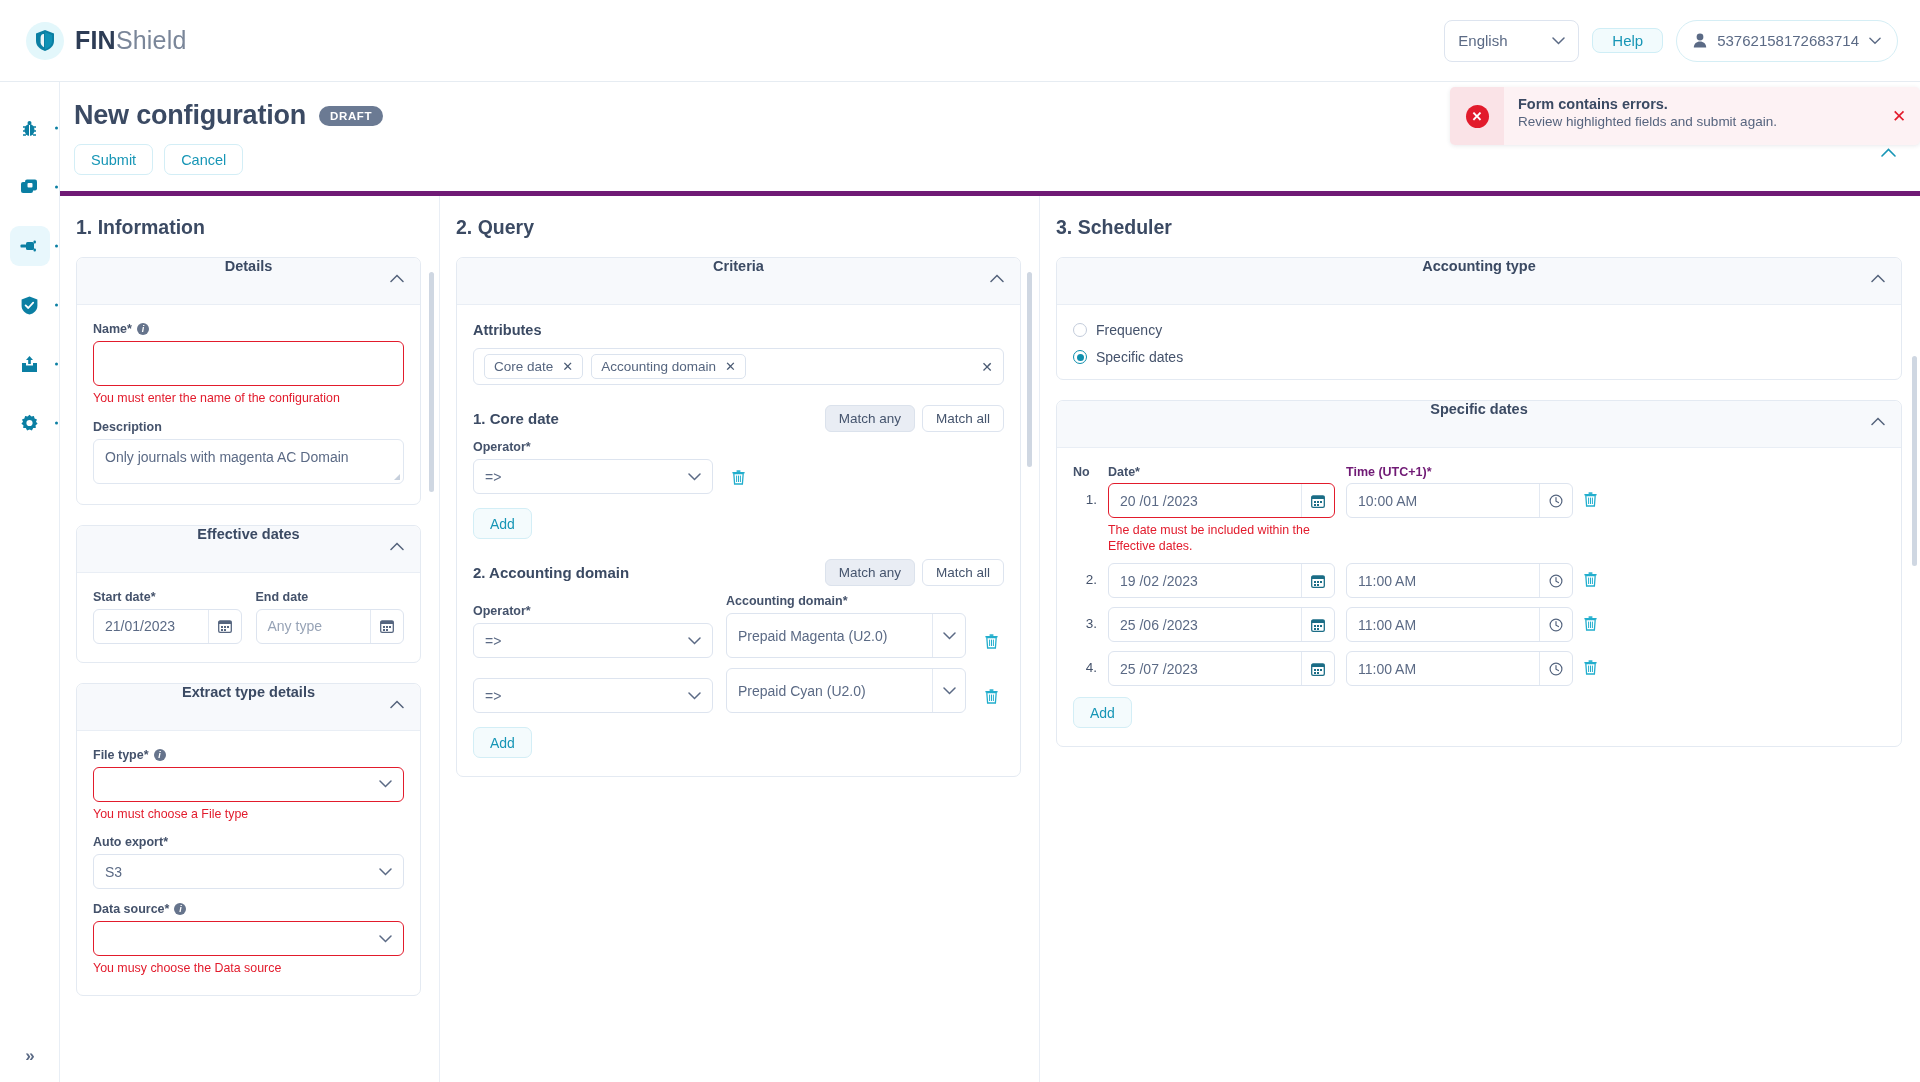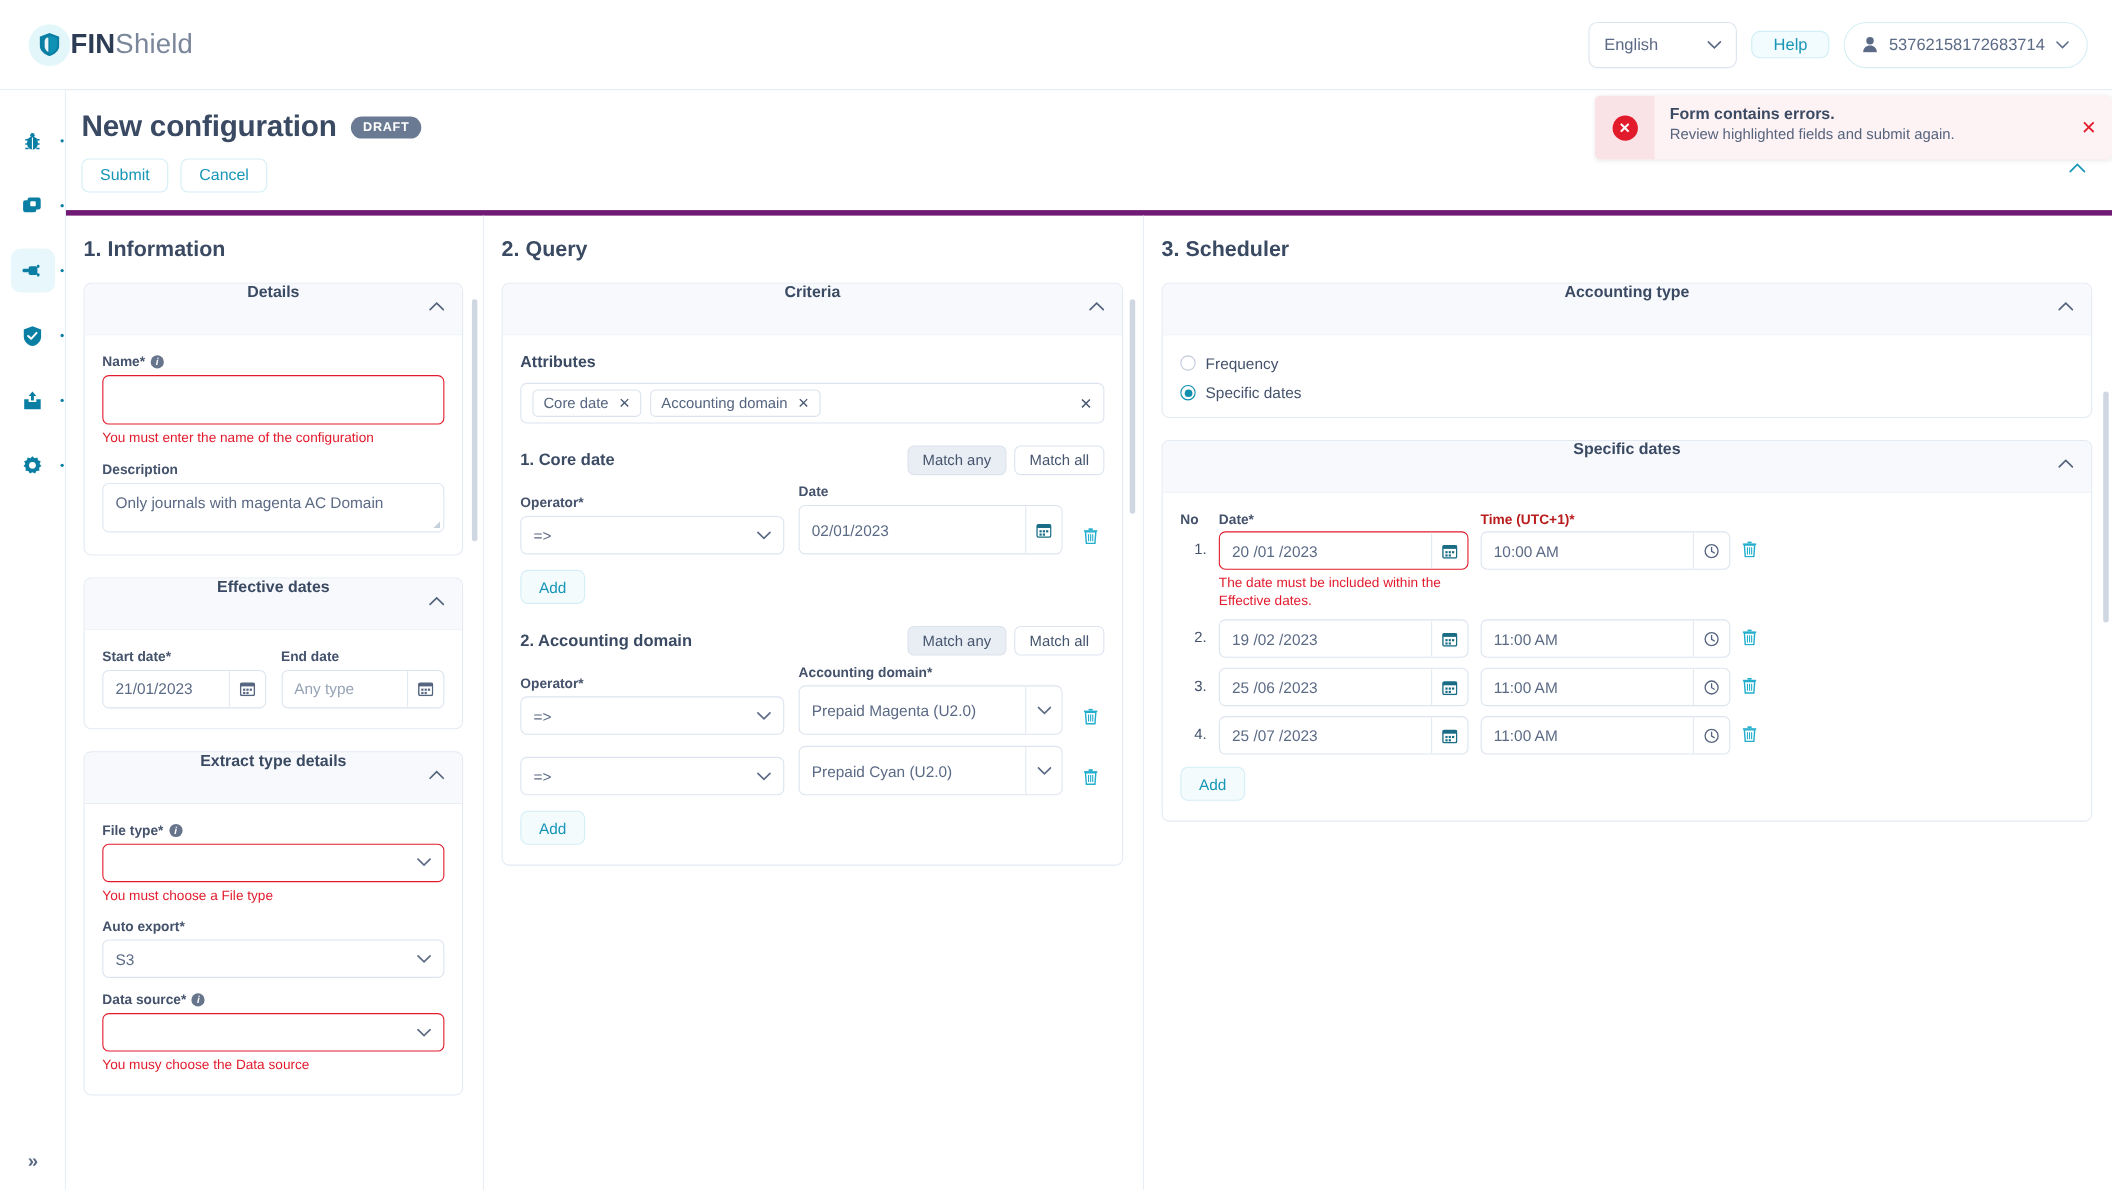--- a/index.html
+++ b/index.html
@@ -12,21 +12,21 @@
   }
   
   .topbar {
     height: 82px; width: 100%;
     background: #ffffff;
     border-bottom: 1px solid #e6ecf2;
     display: flex; align-items: center;
     padding: 0 22px 0 26px;
     position: relative;
   }
-  .brand { display: flex; align-items: center; }
+  .brand { display: flex; align-items: center; gap: 11px; }
   .brand-badge {
     width: 38px; height: 38px; border-radius: 50%;
     background: #e3f7fb; display: flex; align-items: center; justify-content: center;
   }
   .brand-text { font-size: 25px; letter-spacing: .2px; }
   .brand-text b { font-weight: 700; color: #2d3c55; }
   .brand-text span { font-weight: 400; color: #7a8699; }
   .topbar-right { margin-left: auto; display: flex; align-items: center; gap: 13px; }
   .lang-select {
     width: 135px; height: 42px; border: 1px solid #dde4ef; border-radius: 8px;
@@ -207,21 +207,21 @@
   .radio {
     width: 14px; height: 14px; border-radius: 50%; border: 1.4px solid #c3ccdb;
     display: inline-flex; align-items: center; justify-content: center; background: #fff;
   }
   .radio.on { border-color: #0e8fae; }
   .radio.on:after { content:''; width: 7px; height: 7px; border-radius: 50%; background: #0e8fae; }
   
   .sch-head { display: flex; align-items: flex-end; gap: 11px; margin-bottom: 4px; padding-left: 0; }
   .sch-no { width: 24px; flex: 0 0 24px; font-size: 12.5px; font-weight: 700; color: #44526b; }
   .sch-date { width: 227px; flex: 0 0 227px; font-size: 12.5px; font-weight: 700; color: #44526b; }
-  .sch-time { width: 227px; flex: 0 0 227px; font-size: 12.5px; font-weight: 700; color: #b91c1c; }
+  .sch-time { width: 227px; flex: 0 0 227px; font-size: 12.5px; font-weight: 700; color: #701a75; }
   .sch-row { display: flex; align-items: flex-start; gap: 11px; margin-bottom: 9px; }
   .sch-row .num { width: 24px; flex: 0 0 24px; font-size: 13.5px; color: #44526b; padding-top: 9px; text-align: right;}
   .sch-row .cell-date { width: 227px; flex: 0 0 227px; }
   .sch-row .cell-time { width: 227px; flex: 0 0 227px; }
   .sch-row .trash2 { color: #22aecd; font-size: 15px; padding-top: 9px; }
   svg { display: block; }
 </style>
 </head>
 <body>
 
@@ -530,37 +530,20 @@
                 <div class="flabel">Operator*</div>
                 <div class="sel tall">
                   <span>=&gt;</span>
                   <span class="chev">
                     <svg width="13" height="8" viewBox="0 0 13 8">
                         <path d="M1 1 L6.5 6.5 L12 1" stroke="#5b6a85" stroke-width="1.5" fill="none" stroke-linecap="round"></path>
                       </svg>
                   </span>
                 </div>
               </div>
-              <div class="qcell val">
-                <div class="flabel">Date</div>
-                <div class="date-inp" style="height:45px;">
-                  <span class="dtxt">02/01/2023</span>
-                  <span class="dbtn">
-                    <svg width="14" height="14" viewBox="0 0 14 14">
-                        <rect x="0.7" y="2" width="12.6" height="11.3" rx="1.4" fill="none" stroke="#1b6d86" stroke-width="1.3"></rect>
-                        <rect x="0.7" y="2" width="12.6" height="3" fill="#1b6d86"></rect>
-                        <rect x="3" y="7" width="2" height="2" fill="#1b6d86"></rect>
-                        <rect x="6" y="7" width="2" height="2" fill="#1b6d86"></rect>
-                        <rect x="9" y="7" width="2" height="2" fill="#1b6d86"></rect>
-                        <rect x="3" y="10" width="2" height="2" fill="#1b6d86"></rect>
-                        <rect x="6" y="10" width="2" height="2" fill="#1b6d86"></rect>
-                      </svg>
-                  </span>
-                </div>
-              </div>
               <div class="trash">
                 <svg width="13" height="15" viewBox="0 0 13 15">
                     <path d="M1.8 3.5 H11.2 L10.4 14 H2.6 Z" fill="none" stroke="#22aecd" stroke-width="1.3"></path>
                     <rect x="0.4" y="2" width="12.2" height="1.4" fill="#22aecd"></rect>
                     <rect x="4.6" y="0.3" width="3.8" height="1.6" fill="#22aecd"></rect>
                     <path d="M4.6 5.6 V12 M6.5 5.6 V12 M8.4 5.6 V12" stroke="#22aecd" stroke-width="1"></path>
                   </svg>
               </div>
             </div>
             <div class="add-btn">

